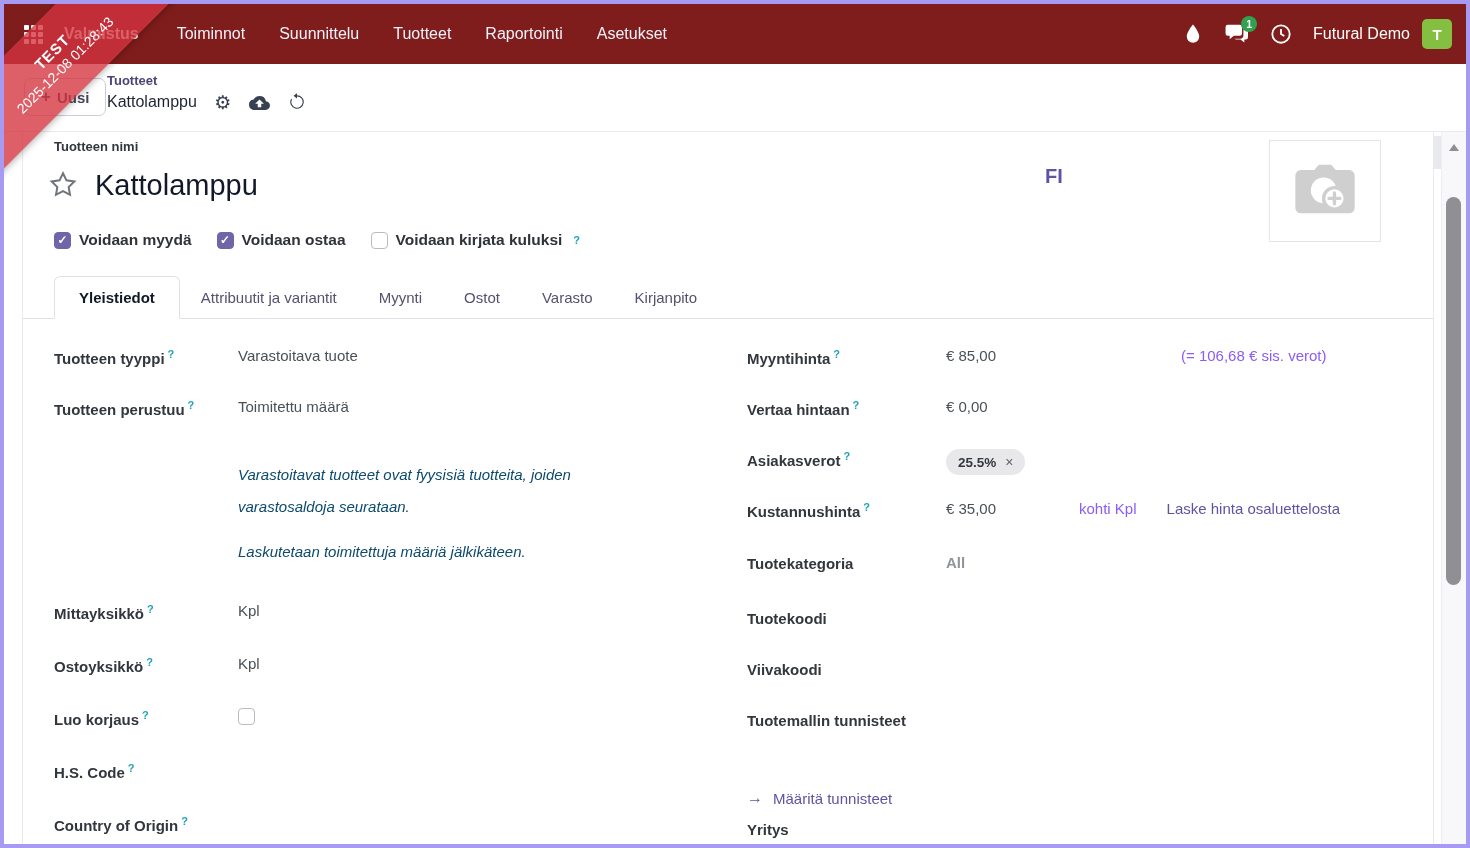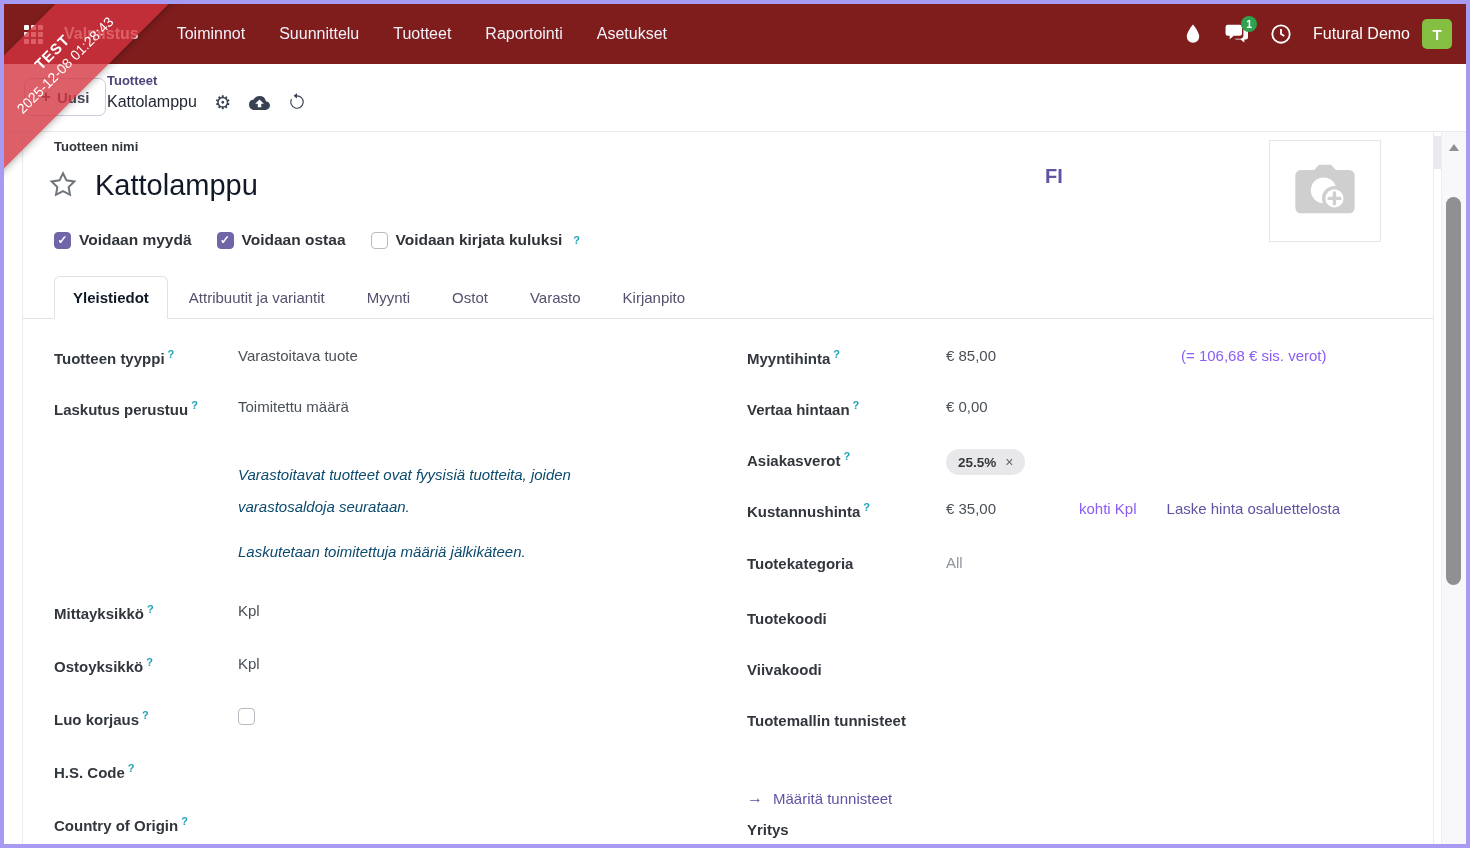--- a/index.html
+++ b/index.html
@@ -67,36 +67,36 @@
   .cb-item { display:flex; align-items:center; gap:8px; }
   .cbox { width:17px; height:17px; border-radius:4px; border:1px solid #b7bbc2; background:#fff; cursor:pointer; display:flex; align-items:center; justify-content:center; }
   .cbox.checked { background:#6E66A6; border-color:#6E66A6; }
   .cb-tick { color:#fff; font-size:12px; font-weight:700; line-height:1; }
   .cb-label { font-size:15.5px; font-weight:600; color:#2f3338; }
 
   .help { color:#1FA3B8; font-size:11px; vertical-align:super; margin-left:3px; font-weight:600; }
 
   .tabs { margin-top:24px; padding-left:31px; display:flex; align-items:flex-end; border-bottom:1px solid #dee2e6; height:46px; }
   .tab { padding:12px 21px; font-size:15px; color:#55516E; cursor:pointer; white-space:nowrap; }
-  .tab.active { border:1px solid #dee2e6; border-bottom:1px solid #fff; border-radius:6px 6px 0 0; margin-bottom:-1px; background:#fff; color:#111827; font-weight:600; padding:12px 18px; }
+  .tab.active { border:1px solid #dee2e6; border-bottom:1px solid #fff; border-radius:6px 6px 0 0; margin-bottom:-1px; background:#fff; color:#111827; font-weight:600; padding:12px 24px; }
 
   
   .form-grid { display:grid; grid-template-columns:693px 1fr; padding:28px 29px 0 31px; }
   .frow { display:flex; align-items:flex-start; min-height:51px; }
   .col-left .frow { min-height:53px; }
   .col-left .frow.tight { min-height:51px; }
   .flabel { flex:none; font-size:15px; font-weight:600; color:#32363d; padding-top:1px; }
   .col-left .flabel { width:184px; }
   .col-right .flabel { width:199px; }
   .fvalue { font-size:15px; color:#495057; cursor:text; display:flex; align-items:baseline; }
   .val-fixed { display:inline-block; width:130px; }
   .extra { color:#8b5cf6; margin-left:105px; white-space:nowrap; }
   .unit { color:#8b5cf6; margin-left:3px; white-space:nowrap; }
   .flink { color:#5E54A3; font-weight:500; margin-left:30px; cursor:pointer; white-space:nowrap; }
-  .muted { color:#8f959d; }
+  .muted { color:#8f959d;font-weight:bold; }
   .notes { padding-left:184px; margin-top:10px; margin-bottom:34px; width:610px; }
   .notes p { font-style:italic; color:#0c4a6e; font-size:15px; line-height:32px; max-width:412px; }
   .notes p + p { margin-top:13px; }
   .tag { display:inline-flex; align-items:center; background:#e8e8ea; border-radius:16px; padding:5px 12px; font-size:13.5px; font-weight:600; color:#33373c; cursor:default; }
   .tag-x { margin-left:9px; color:#5f646b; font-size:14px; cursor:pointer; font-weight:400; }
   .define-row { min-height:44px; margin-top:14px; display:flex; align-items:center; }
   .define-link { display:flex; align-items:center; gap:10px; color:#5E54A3; font-size:15px; font-weight:500; cursor:pointer; }
   .arrow-glyph { font-size:16px; font-weight:700; }
 
   
@@ -293,21 +293,21 @@
     </div>
 
     <div class="form-grid">
 
       <div class="col-left">
         <div class="frow tight">
           <span class="flabel"><span>Tuotteen tyyppi</span><sup class="help">?</sup></span>
           <span class="fvalue">Varastoitava tuote</span>
         </div>
         <div class="frow tight">
-          <span class="flabel"><span>Laskutus perustuu</span><sup class="help">?</sup></span>
+          <span class="flabel"><span>Tuotteen perustuu</span><sup class="help">?</sup></span>
           <span class="fvalue">Toimitettu määrä</span>
         </div>
         <div class="notes">
           <p>Varastoitavat tuotteet ovat fyysisiä tuotteita, joiden varastosaldoja seurataan.</p>
           <p>Laskutetaan toimitettuja määriä jälkikäteen.</p>
         </div>
         <div class="frow">
           <span class="flabel"><span>Mittayksikkö</span><sup class="help">?</sup></span>
           <span class="fvalue">Kpl</span>
         </div>

